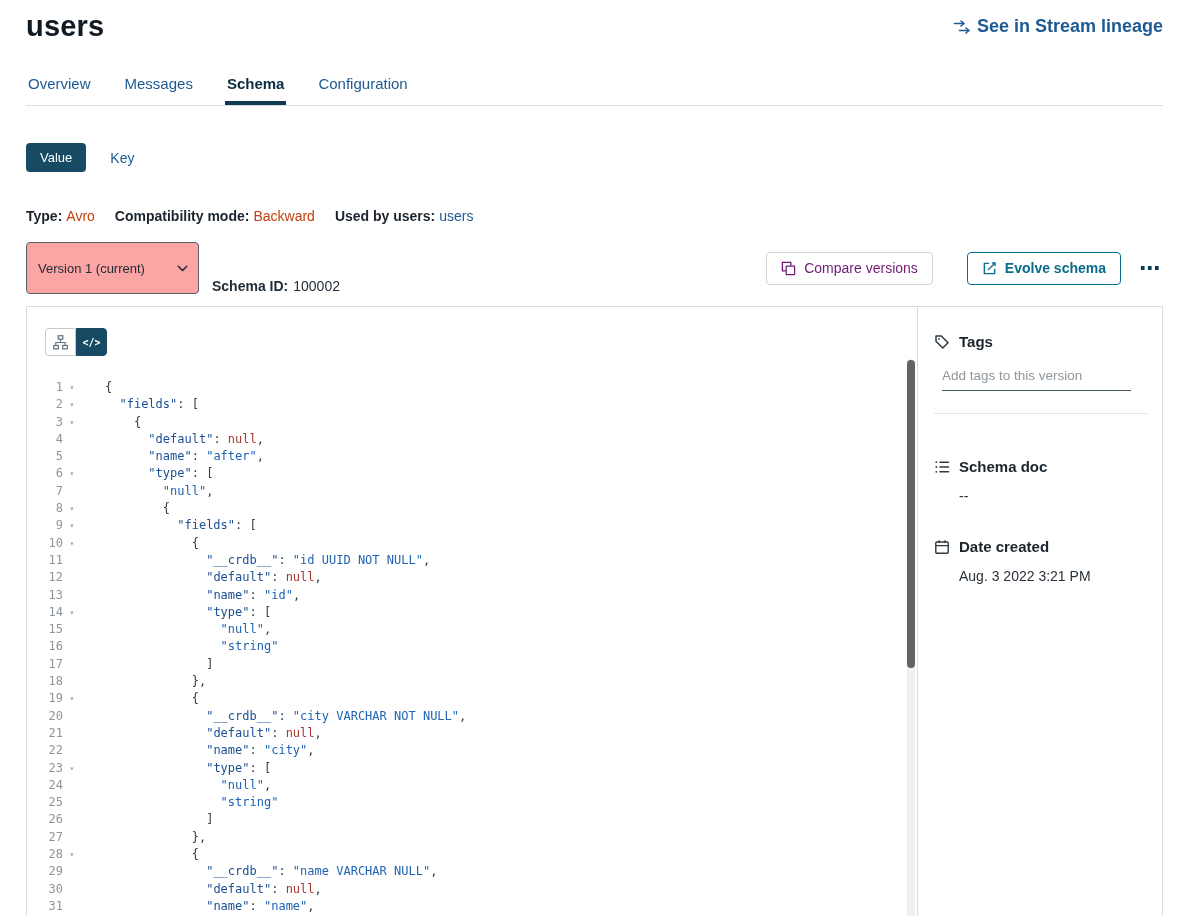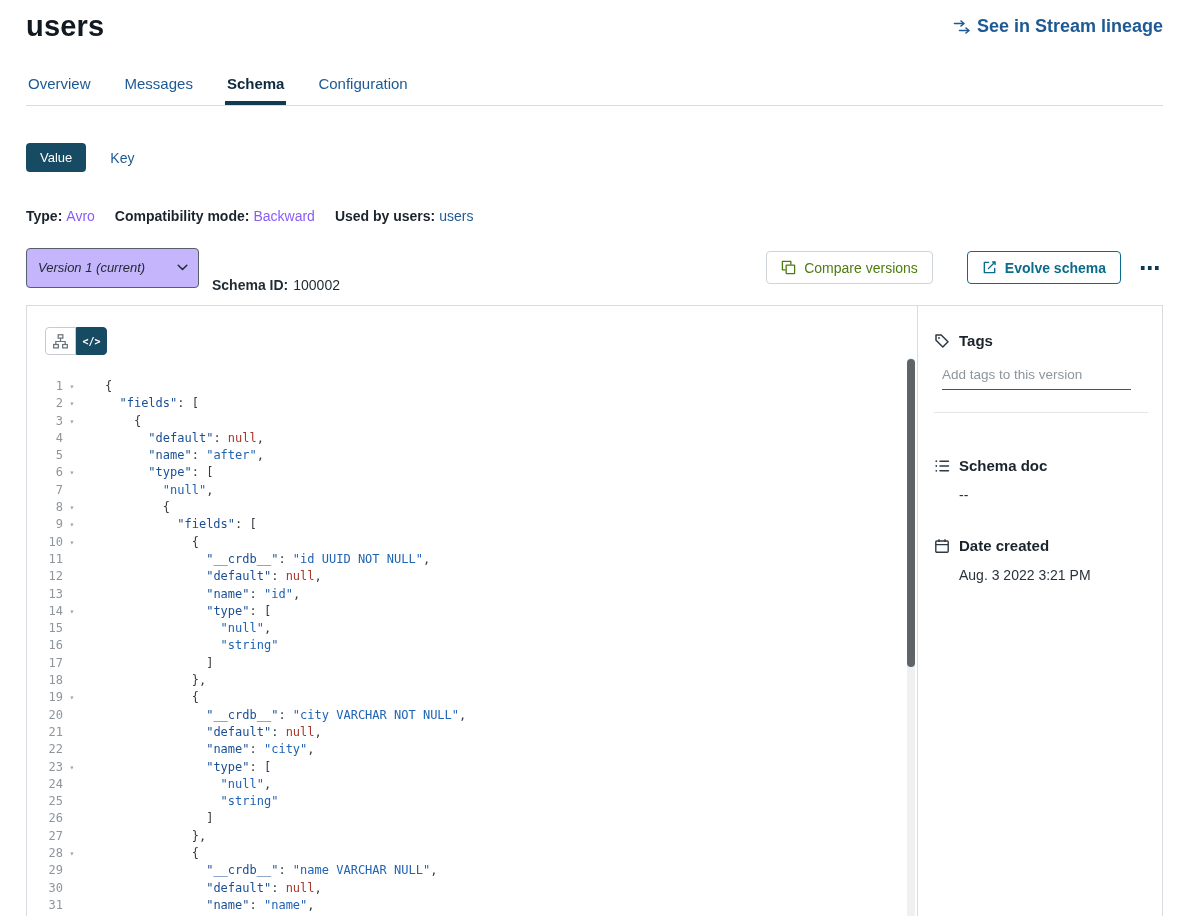--- a/index.html
+++ b/index.html
@@ -21,34 +21,34 @@
   .tab{color:var(--link);font-size:15px;padding:0 2px 13px;cursor:pointer;}
   .tab.active{color:var(--active-tab);font-weight:600;box-shadow:inset 0 -4px 0 #0f3a50;}
 
   .toggles{display:flex;align-items:center;gap:24px;margin:37px 26px 0;}
   .btn-value{background:var(--accent-dark);color:#fff;border:none;border-radius:4px;
     padding:7px 14px;font-size:13px;font-weight:500;font-family:inherit;cursor:pointer;}
   .btn-key{color:var(--link);font-size:14px;cursor:pointer;text-decoration:none;}
 
   .meta{display:flex;gap:20px;margin:36px 26px 0;font-size:14px;align-items:baseline;}
   .meta b{font-weight:700;color:#1b242c;}
-  .meta .val{color:#8b5cf6;margin-left:4px;}
+  .meta .val{color:#c2410c;margin-left:4px;}
   .meta a.val{color:var(--link);text-decoration:none;cursor:pointer;}
 
   .version-bar{display:flex;align-items:center;margin:18px 26px 0;}
-  .select{width:173px;height:40px;border:1px solid #55606a;border-radius:4px;display:flex;
+  .select{width:173px;height:52px;border:1px solid #55606a;border-radius:4px;display:flex;
     align-items:center;justify-content:space-between;padding:0 10px 0 11px;font-size:13px;
-    color:#222b33;cursor:pointer;background:#c4b5fd;font-style:italic;}
+    color:#222b33;cursor:pointer;background:#fca5a5;}
   .schema-id{margin-left:13px;font-size:14px;margin-top:35px;}
   .schema-id b{font-weight:700;}
   .schema-id span{margin-left:5px;}
   .spacer{flex:1;}
   .btn-compare,.btn-evolve{display:flex;align-items:center;gap:8px;background:#fff;
     border-radius:4px;font-size:14px;font-family:inherit;padding:7px 14px;cursor:pointer;height:33px;}
-  .btn-compare{border:1px solid #ced4d9;color:#4d7c0f;}
+  .btn-compare{border:1px solid #ced4d9;color:#701a75;}
   .btn-evolve{border:1px solid var(--teal-action);color:var(--teal-action);font-weight:600;margin-left:34px;}
   .more{margin-left:16px;color:#0d3a53;font-size:21px;line-height:10px;letter-spacing:1px;
     cursor:pointer;padding:4px 2px;font-weight:700;}
 
   .main{display:flex;margin:12px 26px 0;border:1px solid var(--border);height:620px;}
   .editor{flex:1;min-width:0;border-right:1px solid var(--border);position:relative;overflow:hidden;}
   .ed-toolbar{display:inline-flex;margin:21px 0 0 18px;}
   .ed-btn{width:31px;height:28px;border:1px solid #c6cbd0;background:#fff;display:flex;
     align-items:center;justify-content:center;cursor:pointer;color:#68727a;padding:0;}
   .ed-btn:first-child{border-radius:4px 0 0 4px;}

